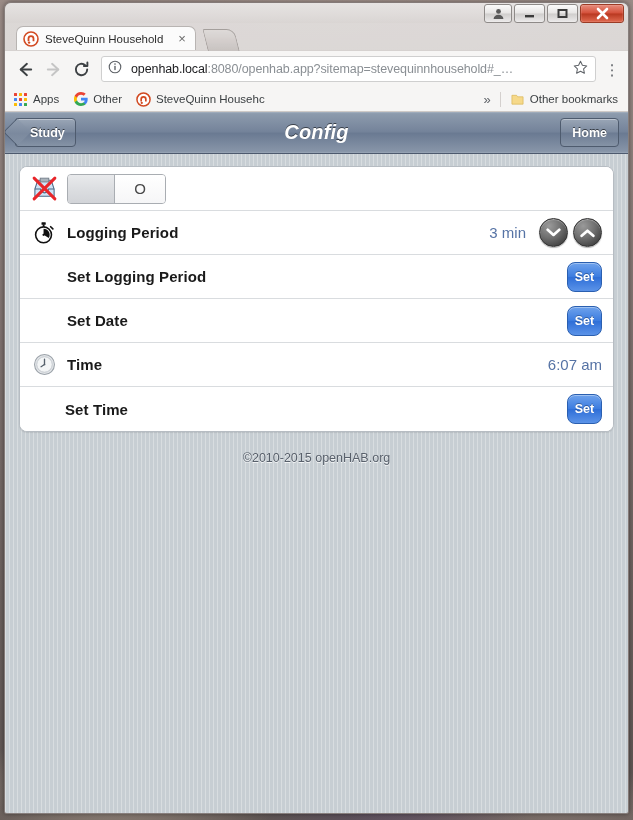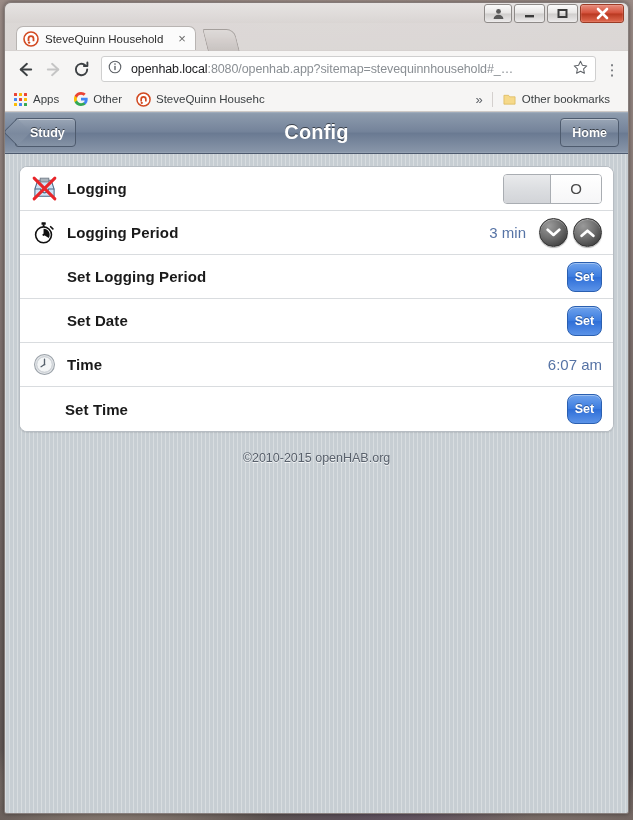--- a/index.html
+++ b/index.html
@@ -214,20 +214,21 @@
   }
   #apphdr .title {
     position: absolute;
     left: 0; right: 0;
     text-align: center;
     font-size: 20px;
     font-weight: bold;
     color: #fff;
     text-shadow: 0 -1px 0 rgba(0,0,0,.55);
     letter-spacing: .2px;
+    font-style: italic;
   }
   .backbtn {
     position: relative;
     margin-left: 10px;
     height: 27px;
     padding: 0 10px 0 14px;
     display: flex; align-items: center;
     font-size: 12.5px;
     font-weight: bold;
     color: #fff;
@@ -491,21 +492,21 @@
           <path d="M8 4.2 a3.4 3.4 0 0 1 3.4 3.4 v2.6 h-1.8 v-2.6 a1.6 1.6 0 0 0 -3.2 0 v2.6 h-1.8 v-2.6 A3.4 3.4 0 0 1 8 4.2z" fill="#d24a22"></path>
           <circle cx="6.1" cy="11.6" r="1.2" fill="#d24a22"></circle>
         </svg>
       </span>
       <span style="color:#3c4043">SteveQuinn Househc</span>
     </div>
 
     <div class="spacer"></div>
     <div class="chev2">»</div>
     <div class="bmdiv"></div>
-    <div class="bm" style="margin-right:10px">
+    <div class="bm" style="margin-right:2px">
       <span class="bmicon">
         <svg width="13" height="13" viewBox="0 0 14 14" aria-hidden="true">
           <path d="M1 2.5h5l1.2 1.6H13V12H1z" fill="#f6d98a" stroke="#d9b85c" stroke-width=".8"></path>
         </svg>
       </span>
       <span>Other bookmarks</span>
     </div>
   </div>
 
   <div id="viewport">
@@ -524,21 +525,20 @@
 
       <div class="row">
         <span class="ico">
           <svg width="25" height="25" viewBox="0 0 26 26" aria-hidden="true">
             <path d="M3 13.5 L6 4.5 H20 L23 13.5 V21 H3 Z" fill="#cfe3f5" stroke="#4b6a86" stroke-width="1.1"></path>
             <path d="M3 13.5 H9 a4 4 0 0 0 8 0 h6" fill="none" stroke="#4b6a86" stroke-width="1.2"></path>
             <rect x="8.5" y="2.2" width="9" height="4" fill="#aab3bb" stroke="#6a7480" stroke-width=".8"></rect>
             <path d="M2.2 2.2 L23.8 23.8 M23.8 2.2 L2.2 23.8" stroke="#e8262a" stroke-width="3.1" stroke-linecap="round"></path>
           </svg>
         </span>
-        <span class="label">Logging</span>
         <span class="toggle">
           <span class="knob"></span>
           <span class="state">O</span>
         </span>
       </div>
 
       <div class="row">
         <span class="ico">
           <svg width="24" height="24" viewBox="0 0 26 26" aria-hidden="true">
             <circle cx="12.5" cy="15" r="8.6" fill="#fff" stroke="#111" stroke-width="1.7"></circle>

